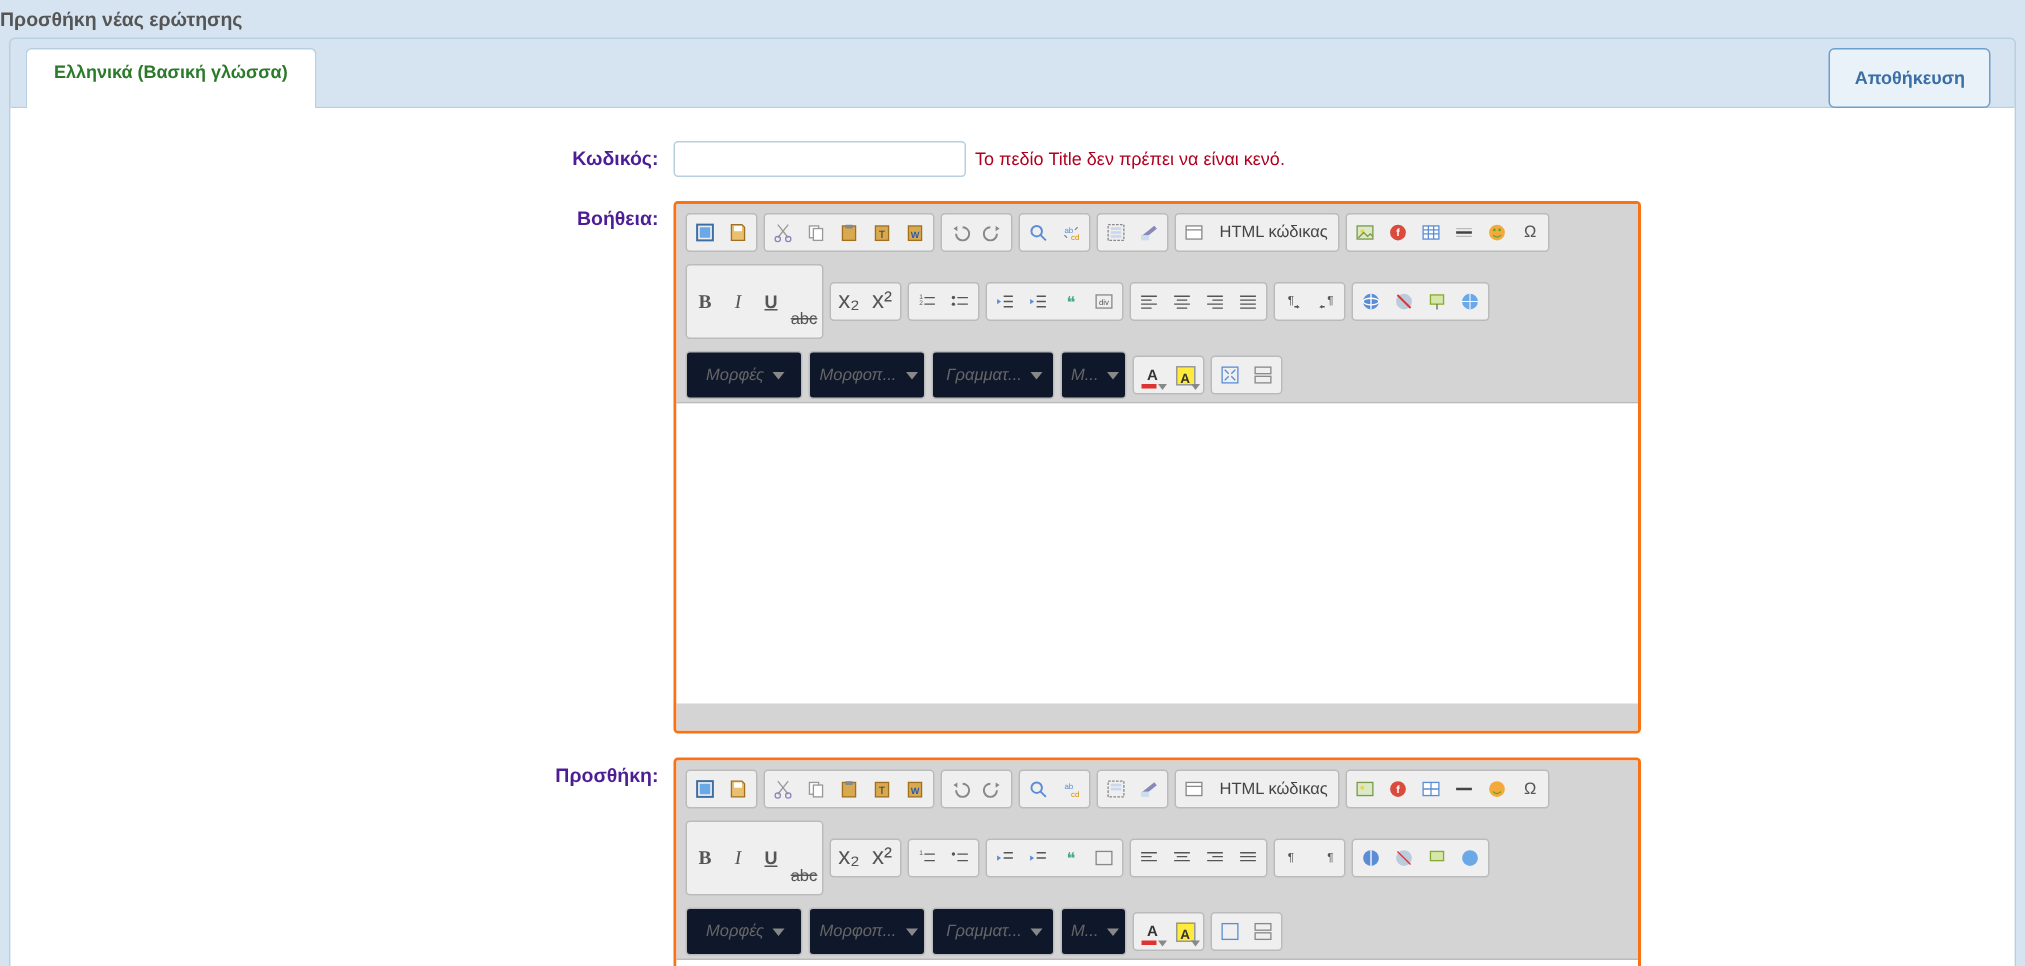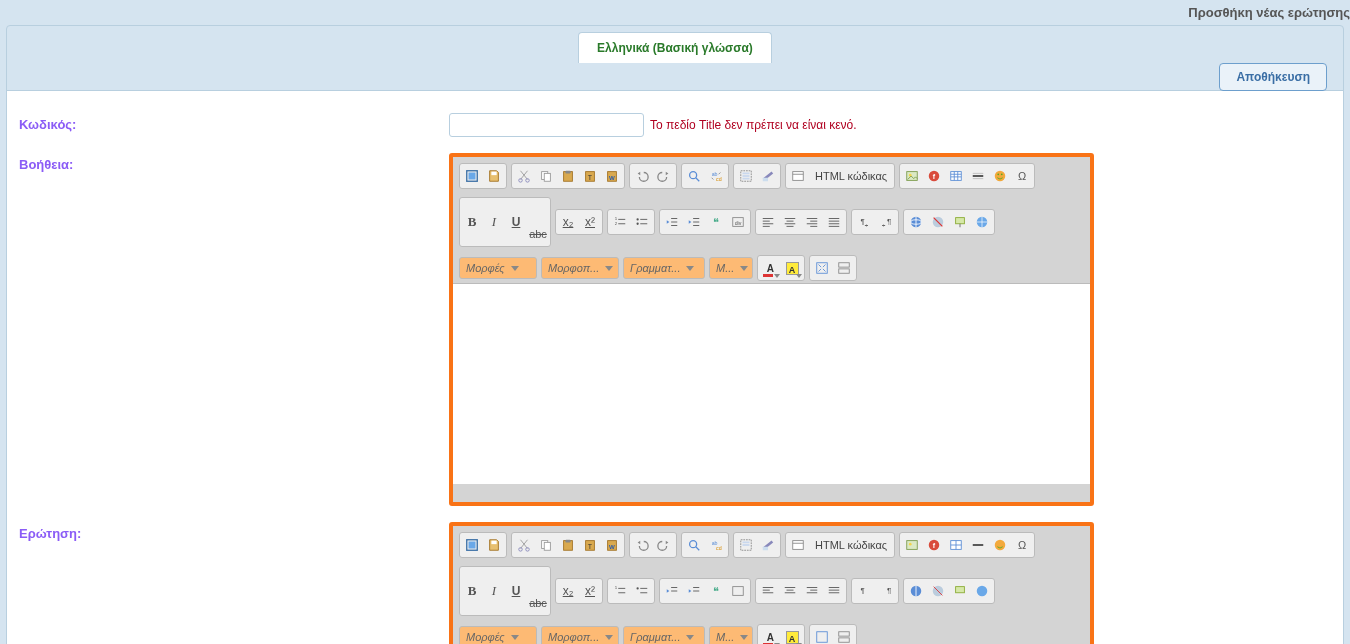--- a/index.html
+++ b/index.html
@@ -3,40 +3,38 @@
 <meta charset="utf-8">
 <style>
   * { box-sizing: border-box; margin: 0; padding: 0; }
   body {
     font-family: Verdana, Arial, sans-serif;
     font-size: 12px;
     background: #d5e4f0;
     color: #333;
   }
   .page-title {
-    text-align: right;
+    text-align: left;
     font-weight: bold;
     color: #555;
     font-size: 13px;
     padding: 5px 0;
   }
   .panel {
     background: #d5e4f0;
     border: 1px solid #b8cfdf;
     border-radius: 4px;
     margin: 0 6px;
     position: relative;
     padding-bottom: 10px;
   }
   .header-row {
     display: flex;
-    align-items: center;
     padding: 6px 10px 0 10px;
     min-height: 46px;
-    flex-direction: column;
   }
   .tab {
     display: inline-block;
     background: #fff;
     border: 1px solid #b8cfdf;
     border-bottom: none;
     border-top-left-radius: 4px;
     border-top-right-radius: 4px;
     padding: 8px 18px;
     font-weight: bold;
@@ -67,39 +65,39 @@
     padding: 22px 12px 10px 12px;
     margin-top: -1px;
   }
   .form-row {
     display: flex;
     align-items: flex-start;
     margin-bottom: 16px;
   }
   .form-label {
     width: 430px;
-    text-align: left;
+    text-align: right;
     padding-right: 10px;
     font-weight: bold;
-    color: #8b5cf6;
+    color: #4c1d95;
     font-size: 13px;
     padding-top: 4px;
     flex-shrink: 0;
   }
   .form-field { flex: 1; display: flex; align-items: center; gap: 6px; }
   .text-input {
     width: 195px;
     padding: 4px 5px;
     border: 1px solid #b8cfdf;
     border-radius: 3px;
     font-size: 12px;
   }
   .error-msg { color: #b00020; font-size: 12px; }
   .editor-shell {
-    border: 4px solid #f97316;
+    border: 2px solid #f97316;
     border-radius: 3px;
     background: #fff;
     width: 645px;
   }
   .editor-toolbar {
     background: #d4d4d4;
     padding: 6px 6px 2px 6px;
     display: flex;
     flex-wrap: wrap;
     gap: 4px;
@@ -125,31 +123,31 @@
     font-size: 11px;
     color: #555;
     border-radius: 2px;
     text-align: center;
   }
   .tb-btn.html-btn { width: auto; padding: 0 6px; font-size: 11px; color: #444; }
   .tb-btn svg { width: 14px; height: 14px; }
   .tb-combo {
     display: inline-flex;
     align-items: center;
-    background: #fdba74;
+    background: #0f172a;
     border: 1px solid #bbb;
     border-radius: 3px;
-    height: 22px;
+    height: 32px;
     padding: 0 4px 0 6px;
     font-size: 11px;
     color: #666;
     font-style: italic;
     gap: 6px;
     min-width: 70px;
-    justify-content: flex-start;
+    justify-content: center;
   }
   .tb-combo .caret {
     width: 0; height: 0; border-left: 4px solid transparent;
     border-right: 4px solid transparent; border-top: 5px solid #888;
     display: inline-block; font-style: normal;
   }
   .tb-row-break { flex-basis: 100%; height: 0; }
   .tb-colorchip {
     width: 22px; height: 22px; display: inline-flex; align-items: center;
     justify-content: center; cursor: pointer; position: relative;
@@ -163,21 +161,21 @@
     position: absolute; right: 1px; bottom: 1px;
   }
   .editor-canvas {
     height: 200px; background: #fff;
   }
   .editor-spacer { height: 18px; background: #d4d4d4; }
   .ico-bold { font-weight: bold; font-family: Georgia, serif; font-size: 13px; }
   .ico-italic { font-style: italic; font-family: Georgia, serif; font-size: 13px; }
   .ico-underline { text-decoration: underline; font-weight: bold; font-size: 12px; }
   .ico-strike { text-decoration: line-through; font-size: 11px; margin-top: 24px; }
-  .ico-sub, .ico-sup { font-size: 12px; text-decoration: underline; }
+  .ico-sub, .ico-sup { font-size: 16px; }
 </style>
 </head>
 <body>
 
 <div class="page-title">Προσθήκη νέας ερώτησης</div>
 
 <div class="panel">
   <div class="header-row">
     <div class="tab">Ελληνικά (Βασική γλώσσα)</div>
     <div class="header-buttons">
@@ -520,21 +518,21 @@
             </span>
           </div>
 
           <div class="editor-canvas"></div>
           <div class="editor-spacer"></div>
         </div>
       </div>
     </div>
 
     <div class="form-row">
-      <div class="form-label">Ερώτηση:</div>
+      <div class="form-label">Προσθήκη:</div>
       <div class="form-field">
         <div class="editor-shell">
 
           <div class="editor-toolbar">
 
             <span class="tb-group">
               <span class="tb-btn">
                   <svg viewBox="0 0 16 16">
                     <rect x="2" y="2" width="12" height="12" fill="none" stroke="#3a6ea5" stroke-width="1.5"></rect>
                     <rect x="4" y="4" width="8" height="8" fill="#6aa8e8"></rect>

